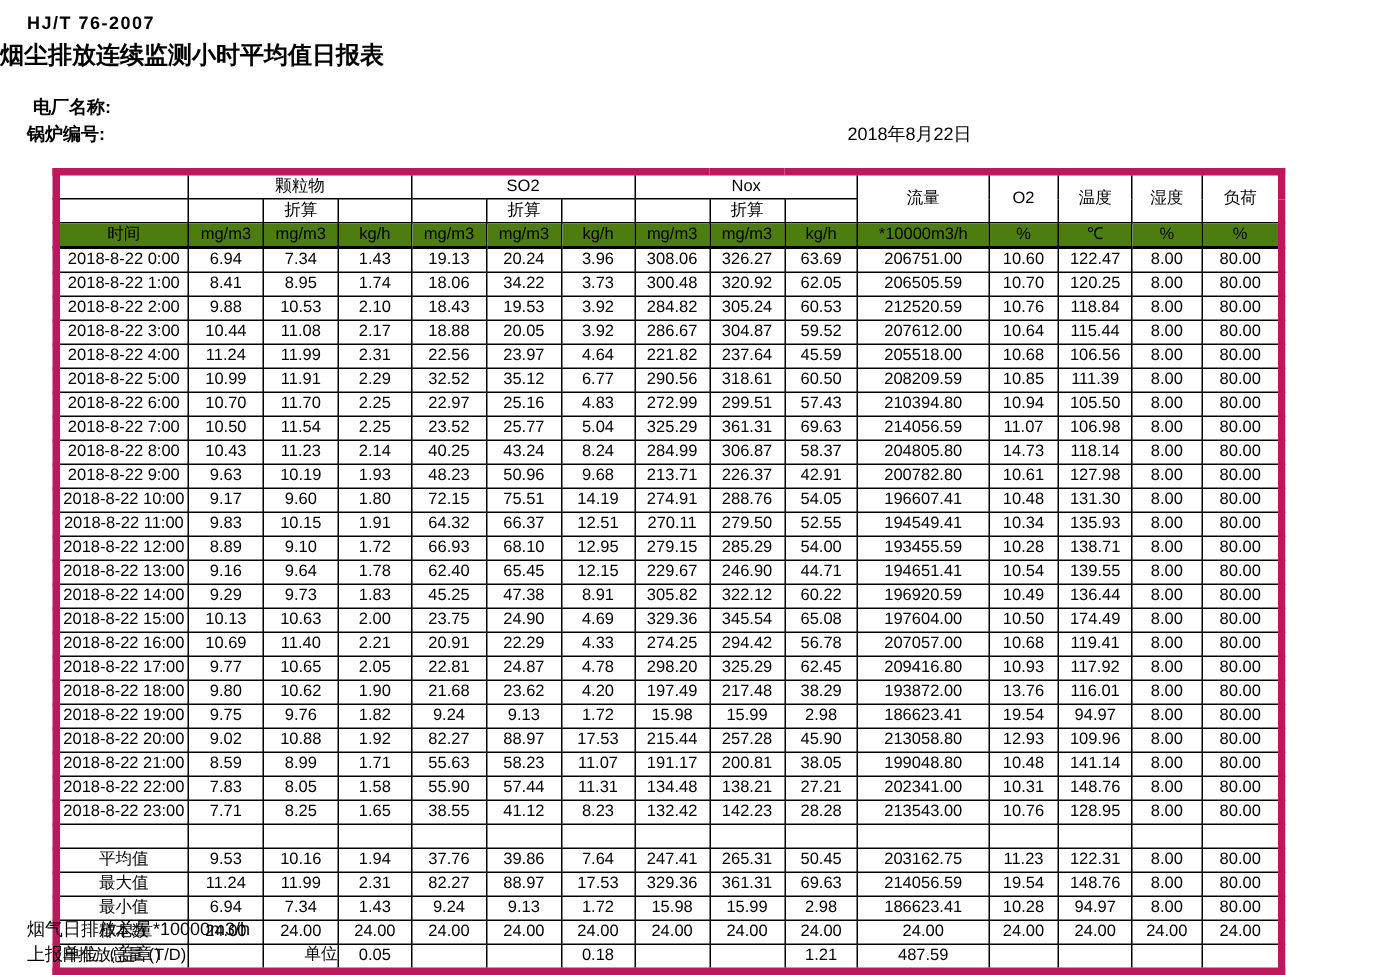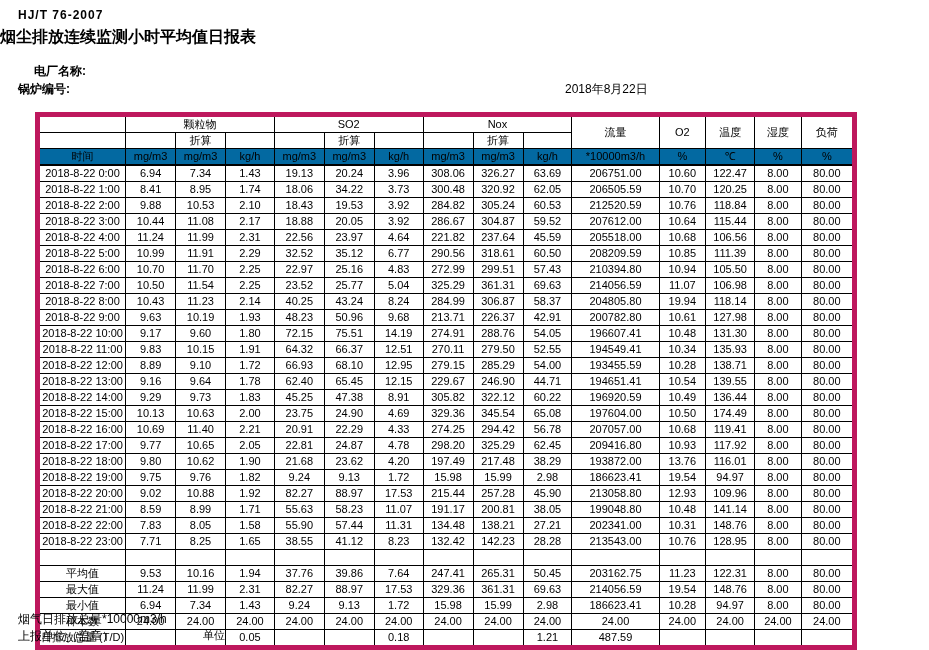--- a/index.html
+++ b/index.html
@@ -1,29 +1,29 @@
 <!DOCTYPE html>
 <html><head>
 <meta charset="utf-8">
 <style>
   html,body{margin:0;padding:0;background:#fff;}
   #page{position:relative;width:857px;height:650px;background:#ffffff;
         font-family:"Liberation Sans",sans-serif;color:#000;overflow:hidden;}
   .hdr-std{position:absolute;left:18px;top:8px;font-size:12px;font-weight:bold;letter-spacing:1px;}
   .hdr-title{position:absolute;left:0;top:27px;width:660px;text-align:left;font-size:16px;font-weight:bold;}
-  .hdr-plant{position:absolute;left:34px;top:63px;font-size:12px;font-weight:bold;}
+  .hdr-plant{position:absolute;left:22px;top:63px;font-size:12px;font-weight:bold;}
   .hdr-boiler{position:absolute;left:18px;top:81px;font-size:12px;font-weight:bold;}
   .hdr-date{position:absolute;left:565px;top:81px;font-size:12px;}
 
   table.rpt{position:absolute;left:35px;top:112px;border-collapse:collapse;table-layout:fixed;
             font-size:11px;border:5px solid #be185d;}
   table.rpt td{border:1px solid #000;height:15px;line-height:13px;padding:0 1px;overflow:hidden;
                white-space:nowrap;text-align:center;}
   table.rpt thead td{text-align:center;}
-  tr.green td{background:#0369a1;border-bottom:2px solid #000;}
+  tr.green td{background:#4d7c0f;border-bottom:2px solid #000;}
   td.t{text-align:right;padding-right:3px;}
   td.f{text-align:right;padding-right:6px;}
   td.lbl{text-align:right;padding-right:3px;}
   td.dlbl{text-align:left;padding-left:2px;}
   .foot1{position:absolute;left:18px;top:611px;font-size:12px;}
   .foot2{position:absolute;left:18px;top:628px;font-size:12px;}
   .foot3{position:absolute;left:203px;top:628px;font-size:11px;}
 </style>
 </head>
 <body>
@@ -237,21 +237,21 @@
           <td class="">10.43</td>
           <td class="">11.23</td>
           <td class="">2.14</td>
           <td class="">40.25</td>
           <td class="">43.24</td>
           <td class="">8.24</td>
           <td class="">284.99</td>
           <td class="">306.87</td>
           <td class="">58.37</td>
           <td class="f">204805.80</td>
-          <td class="">19.94</td>
+          <td class="">14.73</td>
           <td class="">118.14</td>
           <td class="">8.00</td>
           <td class="">80.00</td>
         </tr>
         <tr>
           <td class="t">2018-8-22 9:00</td>
           <td class="">9.63</td>
           <td class="">10.19</td>
           <td class="">1.93</td>
           <td class="">48.23</td>

